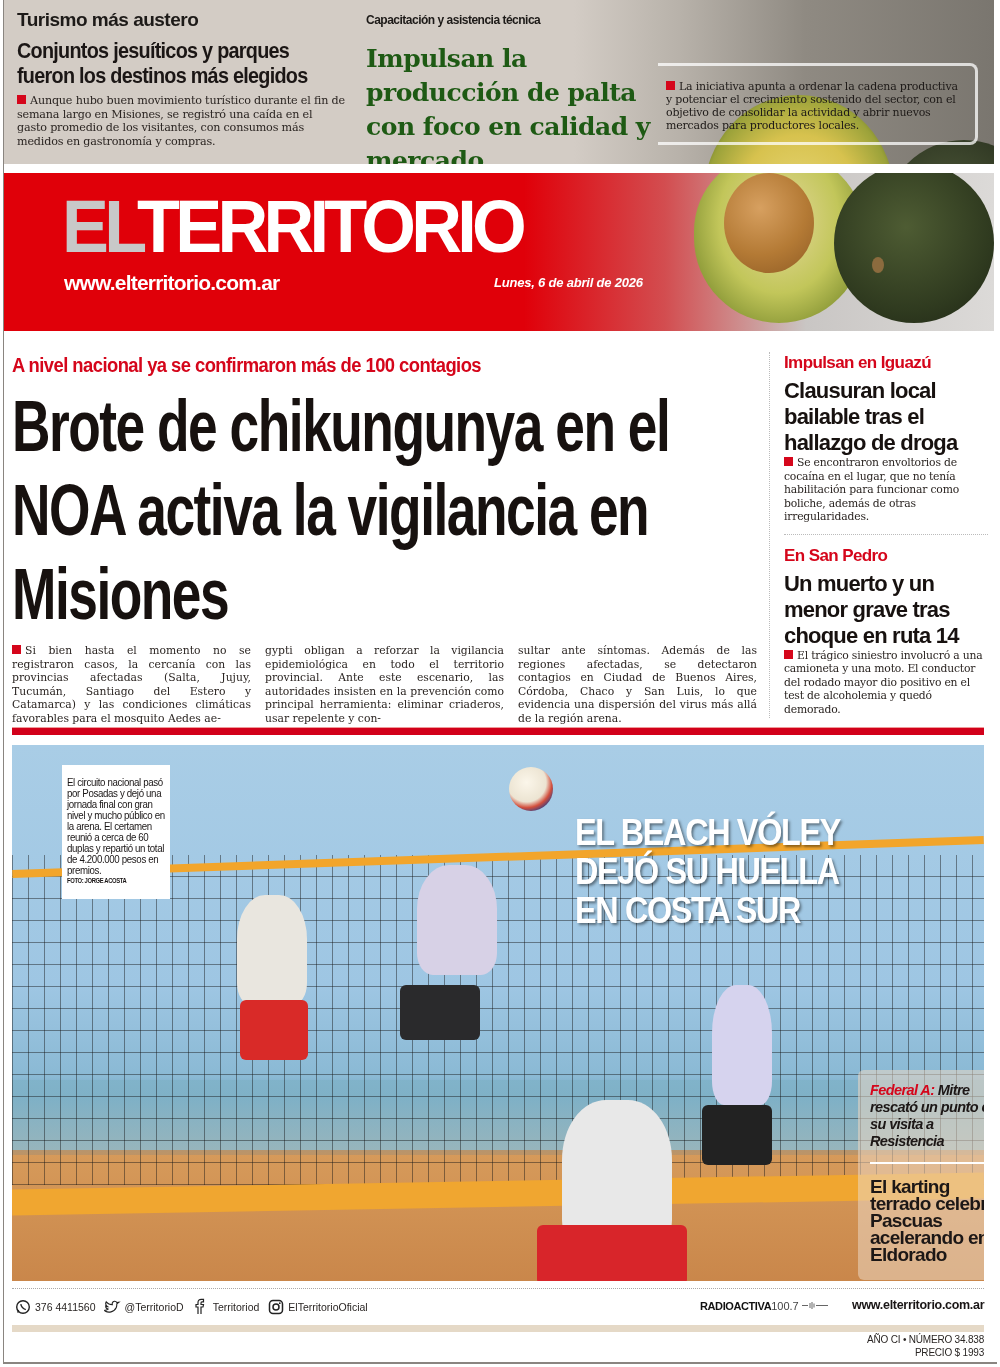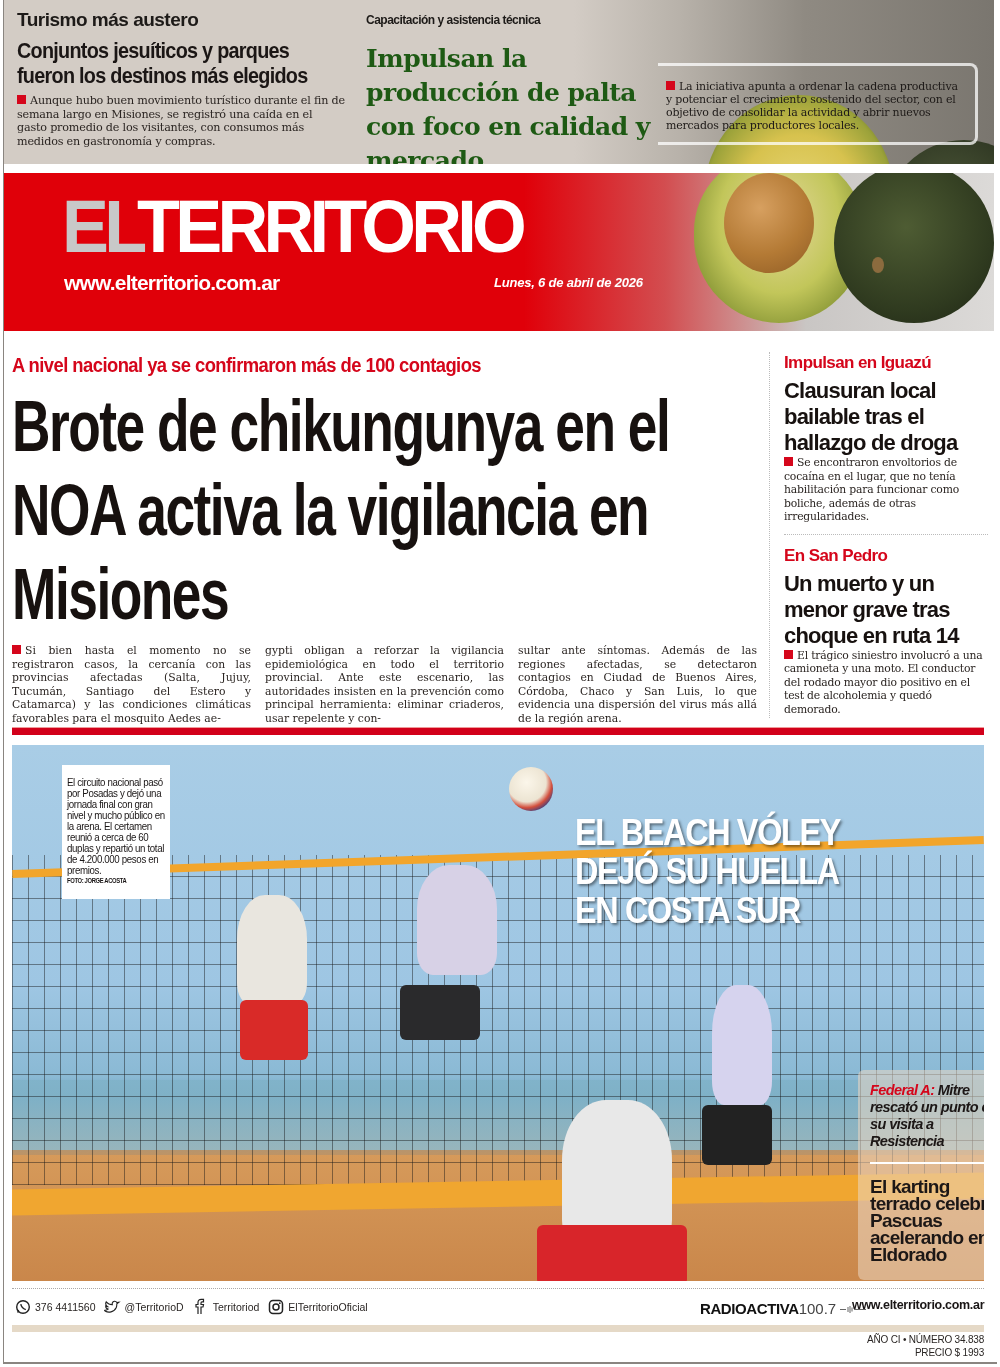--- a/index.html
+++ b/index.html
@@ -104,21 +104,21 @@
   .pt-1 { font-family: "Liberation Sans", sans-serif; font-style: italic; font-weight: bold; font-size: 14.5px; line-height: 17px; color: #1c1716; letter-spacing: -0.6px; }
   .pt-1 .red { color: #d5061b; }
   .pt-sep { border-top: 2px solid #ffffff; margin: 12px 0 14px 0; width: 128px; }
   .pt-2 { font-family: Liberation Sans, sans-serif; font-weight: bold; font-size: 19px; line-height: 17px; color: #1c1716; letter-spacing: -0.7px; }
 
   
   .footer-dots { position: absolute; left: 12px; top: 1288px; width: 972px; border-top: 1px dotted #aaa; }
   .social { position: absolute; left: 14px; top: 1298px; display: flex; align-items: center; gap: 5px; font-size: 10.5px; color: #2a2624; }
   .social .icon { display: inline-flex; width: 17px; height: 17px; align-items: center; justify-content: center; }
   .social .item { display: inline-flex; align-items: center; gap: 4px; margin-right: 3px; }
-  .radio { position: absolute; left: 700px; top: 1300px; font-size: 15px; color: #111; white-space: nowrap; }
+  .radio { position: absolute; left: 700px; top: 1300px; font-size: 11px; color: #111; white-space: nowrap; }
   .radio b { font-weight: 900; letter-spacing: -0.4px; }
   .radio .freq { color: #444; }
   .footer-url { position: absolute; left: 852px; top: 1298px; font-size: 12.5px; font-weight: bold; color: #1a1616; letter-spacing: -0.3px; }
   .beige-bar { position: absolute; left: 12px; top: 1325px; width: 972px; height: 7px; background: #e5d9c7; }
   .issue { position: absolute; right: 16px; top: 1333px; text-align: right; font-size: 10px; line-height: 13px; color: #2a2624; letter-spacing: -0.2px; }
 </style>
 </head>
 <body>
 
 <div class="page-frame"></div>

